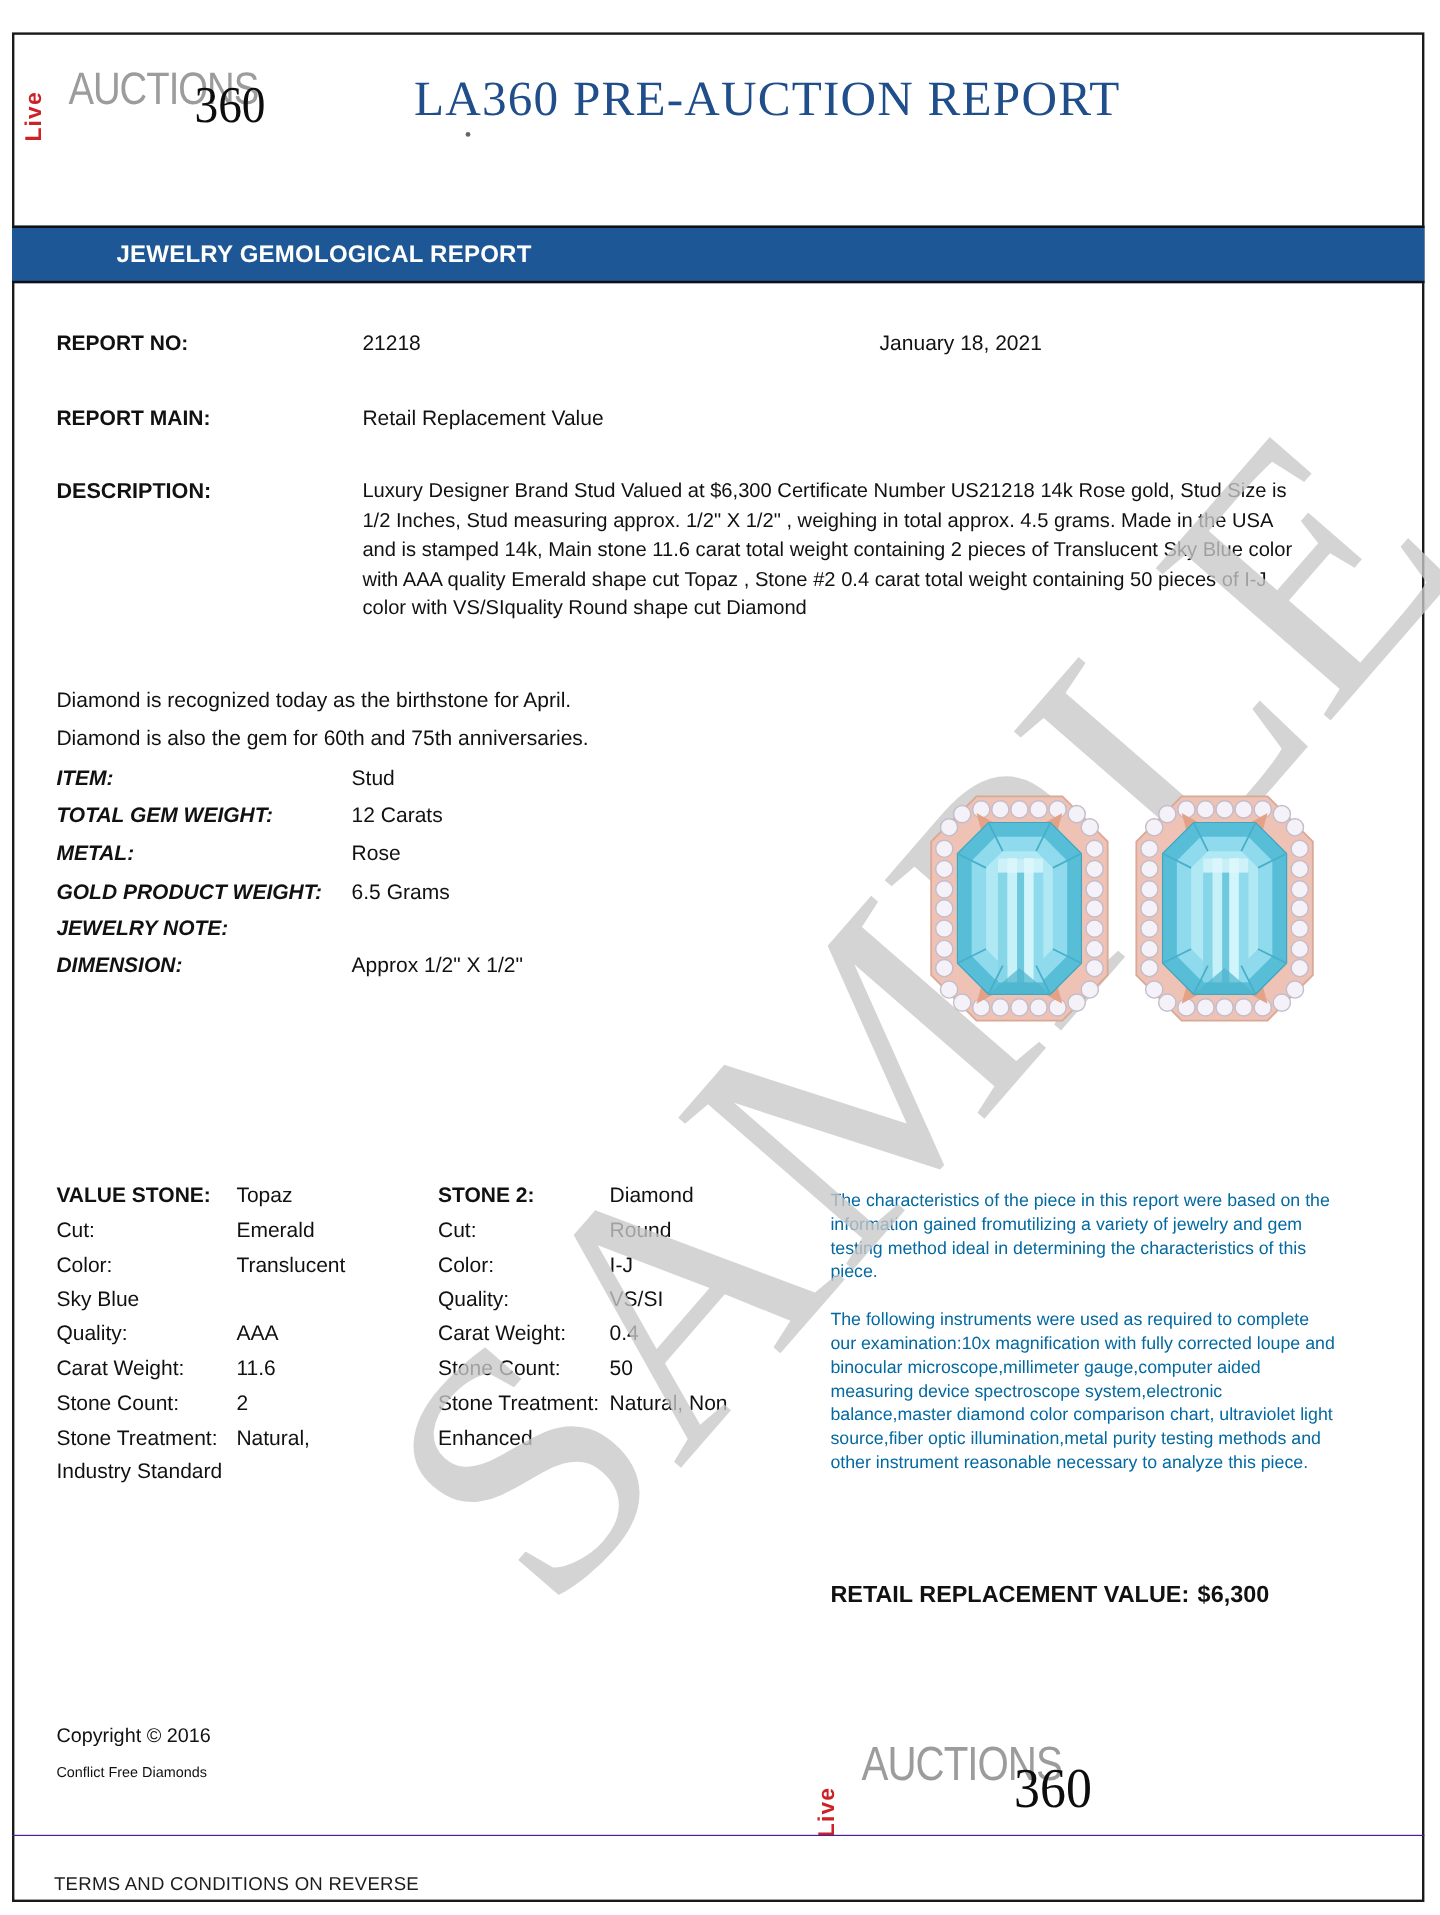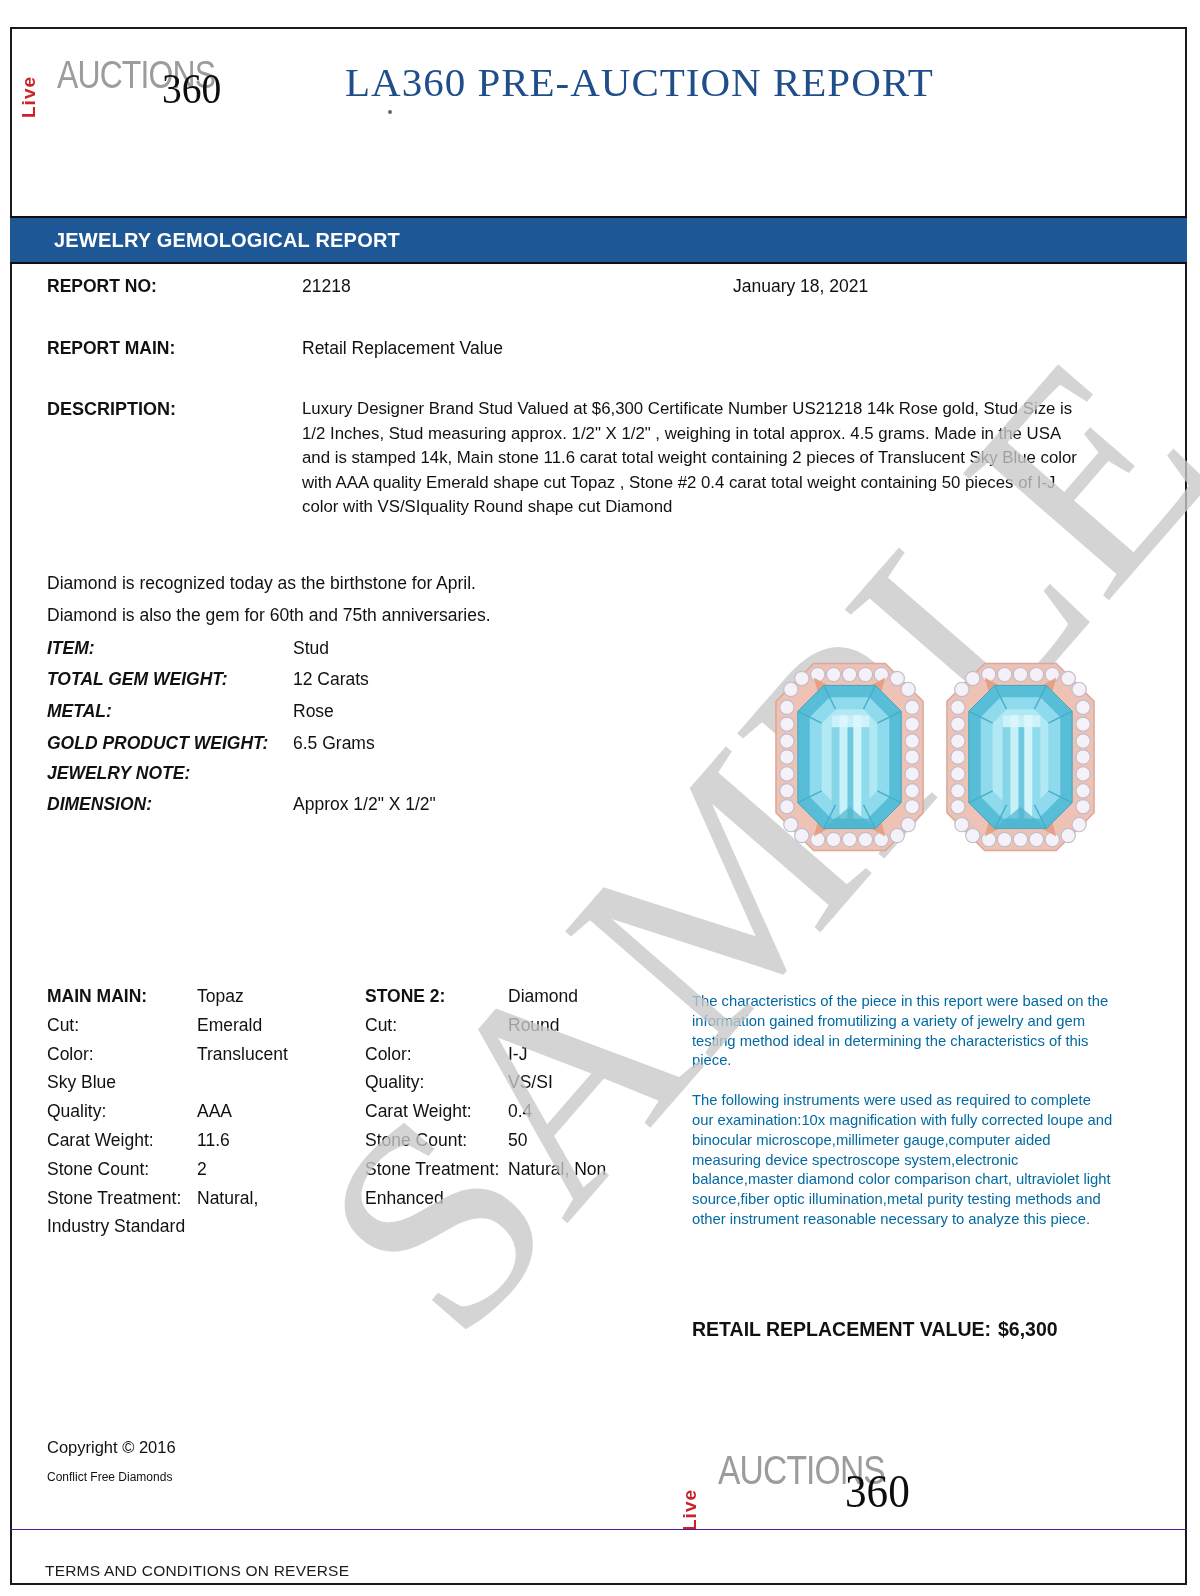--- a/index.html
+++ b/index.html
@@ -18,21 +18,21 @@
   .logo-360{position:absolute;font-family:"Liberation Serif",serif;color:#0d0d0d;}
   .h-360{left:162px;top:64px;font-size:43px;transform:scaleX(0.92);transform-origin:left top;}
   .h-dot{position:absolute;left:388px;top:110px;width:4px;height:4px;border-radius:50%;
          background:#666;}
 
   .doc-title{position:absolute;left:345px;top:58px;font-family:"Liberation Serif",serif;
              font-size:41px;color:var(--title_blue,#1f4e8b);letter-spacing:1px;white-space:nowrap;}
 
   .banner{position:absolute;left:10px;top:188px;width:1177px;height:48px;box-sizing:border-box;
           background:var(--banner_blue,#1e5795);border-top:2px solid #101010;
-          border-bottom:2px solid #101010;display:flex;align-items:center;padding-left:44px;margin-top:28px;}
+          border-bottom:2px solid #101010;display:flex;align-items:center;padding-left:87px;}
   .banner-text{color:#fff;font-weight:bold;font-size:20px;letter-spacing:0.2px;}
 
   .field-row{position:absolute;left:47px;font-size:17.5px;white-space:nowrap;}
   .field-row .lbl{display:inline-block;width:255px;font-weight:bold;}
   .date{position:absolute;left:733px;top:276px;font-size:17.5px;}
 
   .desc-label{position:absolute;left:47px;top:399px;font-size:18px;font-weight:bold;}
   .desc-block{position:absolute;left:302px;top:397px;width:780px;font-size:16.8px;
               line-height:24.6px;}
 
@@ -181,21 +181,21 @@
         <path d="M54 172 L80 150 L106 172 Z" fill="#4db3cd" opacity="0.7"></path>
         <path d="M54 28 L66 52 M106 28 L94 52 M132 54 L108 66 M132 146 L108 134 M106 172 L94 148 M54 172 L66 148 M28 146 L52 134 M28 54 L52 66" stroke="#49afc9" stroke-width="1.5" fill="none"></path>
       </g>
     </defs>
     <use href="#earring"></use>
     <use href="#earring" transform="translate(172,0)"></use>
   </svg>
 
   <div class="stone-col main-col">
     <div class="srow">
-        <span class="lbl">MAIN MAIN:</span>
+        <span class="lbl">VALUE STONE:</span>
         <span class="val">Topaz</span>
       </div>
     <div class="srow">
         <span class="lbl">Cut:</span>
         <span class="val">Emerald</span>
       </div>
     <div class="srow">
         <span class="lbl">Color:</span>
         <span class="val">Translucent</span>
       </div>

